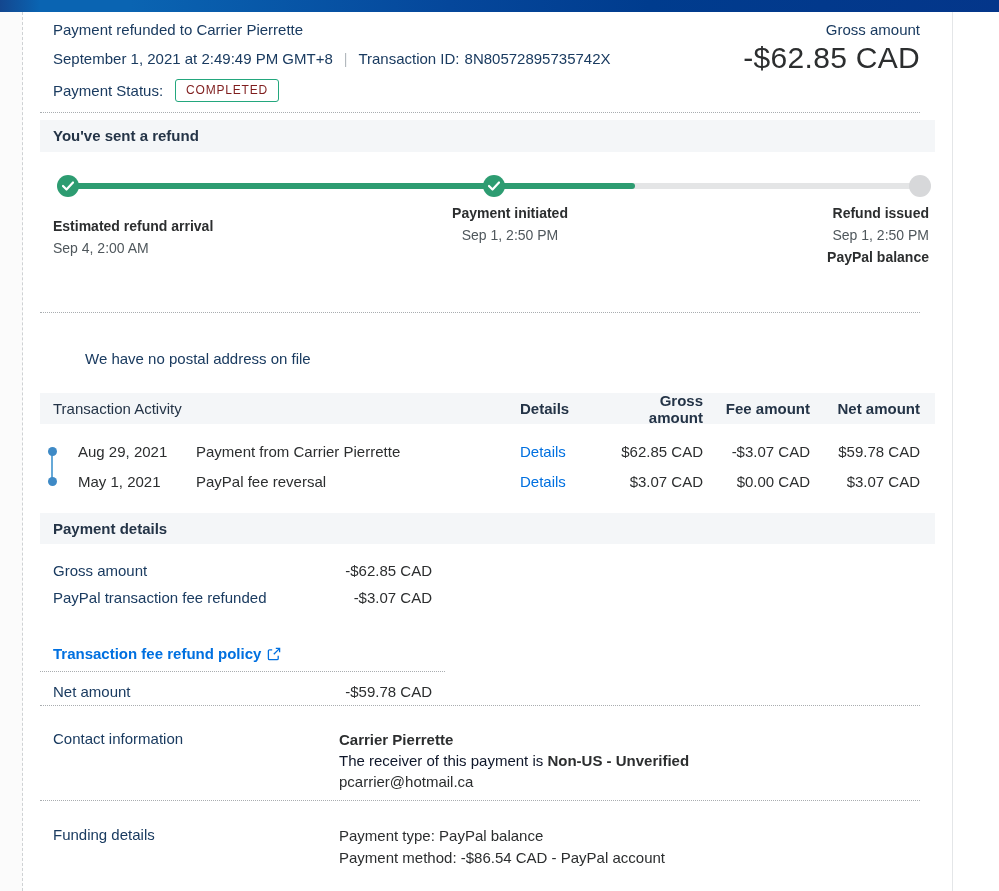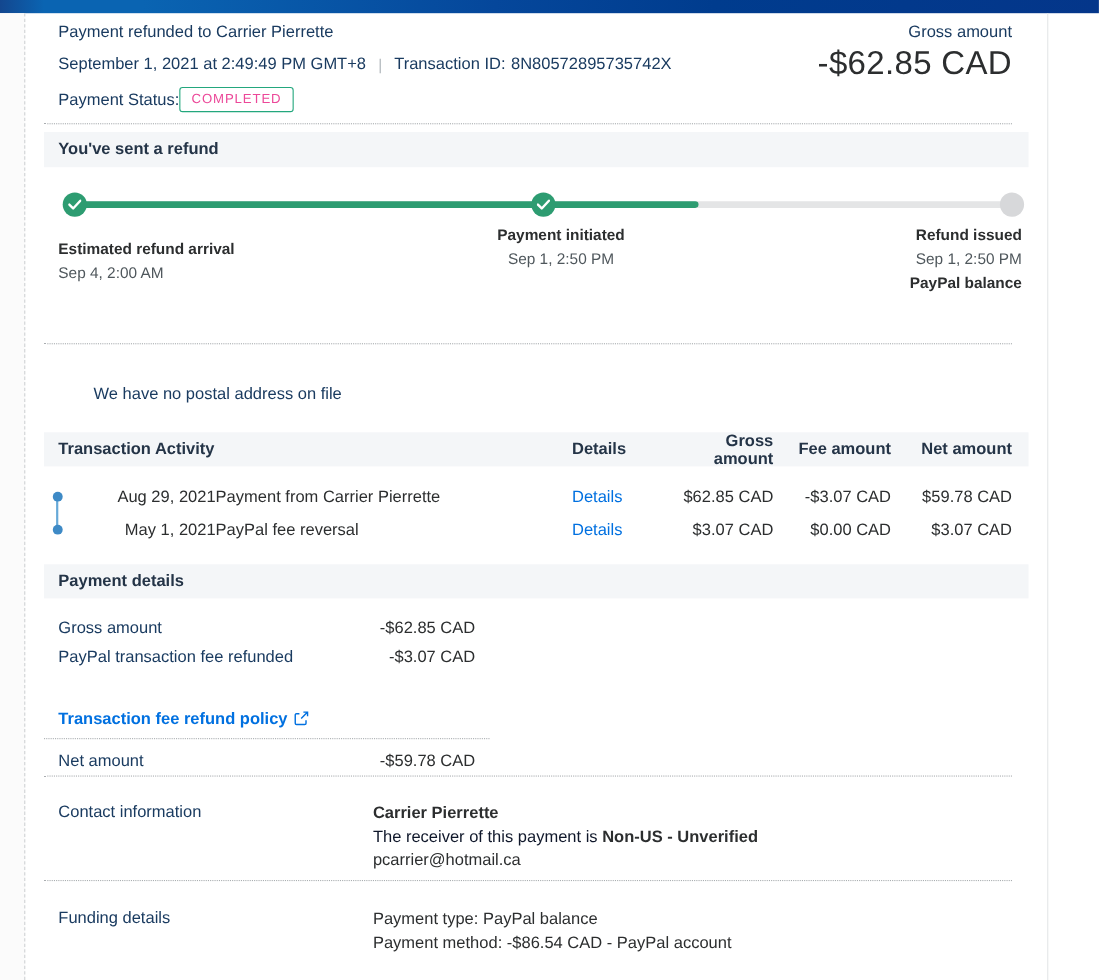--- a/index.html
+++ b/index.html
@@ -22,46 +22,46 @@
   .semi{font-weight:600;}
   .dotted{border-top:1px dotted #a9adb0;height:0;}
   .sect-bar{background:#f4f6f8;height:32px;line-height:32px;padding-left:13px;
     font-size:15px;font-weight:700;color:#243447;width:895px;}
   .link{color:#0070e0;cursor:pointer;text-decoration:none;}
   
   .title{left:13px;top:9px;font-size:15px;}
   .date-row{left:13px;top:38px;font-size:15px;display:flex;align-items:center;}
   .pipe{color:#b3b9be;margin:0 11px;font-size:14px;}
   .status-row{left:13px;top:67px;display:flex;align-items:center;font-size:15px;}
-  .badge{display:inline-block;border:1px solid #23a77d;color:#ec4899;
+  .badge{display:inline-block;margin-left:12px;border:1px solid #23a77d;color:#7f1d1d;
     font-size:12px;letter-spacing:.8px;padding:3px 10px 4px;border-radius:3px;background:#fff;}
   .gross-label{right:15px;top:9px;font-size:15px;text-align:right;}
   .gross-big{right:15px;top:29px;font-size:30px;font-weight:400;letter-spacing:.3px;
     color:#2c2e2f;text-align:right;}
   
   .track{left:28px;top:171px;width:852px;height:6px;background:#e4e5e6;border-radius:3px;}
   .track-green{left:28px;top:171px;width:567px;height:6px;background:#2d9c71;border-radius:3px;}
   .tl-circle{width:22px;height:22px;border-radius:50%;top:163px;display:flex;
     align-items:center;justify-content:center;}
   .tl-green{background:#2d9c71;}
   .tl-gray{background:#d7d8da;}
   .tl-step-label{font-size:14px;font-weight:700;color:#2c2e2f;}
   .tl-time{font-size:14px;color:#4f575c;}
   
   .act-bar{top:381px;left:0;display:flex;align-items:center;background:#f4f6f8;height:31px;
     font-size:15px;color:#243447;padding:0 15px 0 13px;width:895px;}
-  .act-bar .c-title{width:467px;font-weight:700;}
+  .act-bar .c-title{width:467px;font-weight:400;}
   .hd{font-weight:600;}
   .c-details{width:88px;text-align:left;}
   .c-gross{width:95px;text-align:right;}
   .c-fee{width:107px;text-align:right;}
   .c-net{width:110px;text-align:right;}
   .act-rows{top:424px;left:0;width:895px;}
   .act-row{display:flex;align-items:center;height:30px;font-size:15px;padding:0 15px 0 38px;}
-  .r-date{width:118px;color:#2c2e2f;text-align:right;}
+  .r-date{width:118px;color:#2c2e2f;}
   .r-event{width:324px;}
   .tl-dotline{position:absolute;left:11px;top:15px;width:2px;height:30px;background:#66a9d8;}
   .tl-dot{position:absolute;left:8px;width:9px;height:9px;border-radius:50%;background:#3e8ac6;}
   
   .pd-row{display:flex;font-size:15px;line-height:21px;}
   .pd-label{width:287px;padding-left:13px;}
   .pd-value{width:105px;text-align:right;}
   .kv-label{width:299px;padding-left:13px;font-size:15px;}
   .kv-col{font-size:15px;line-height:20px;}
   .gray-note{color:#0f172a;}

